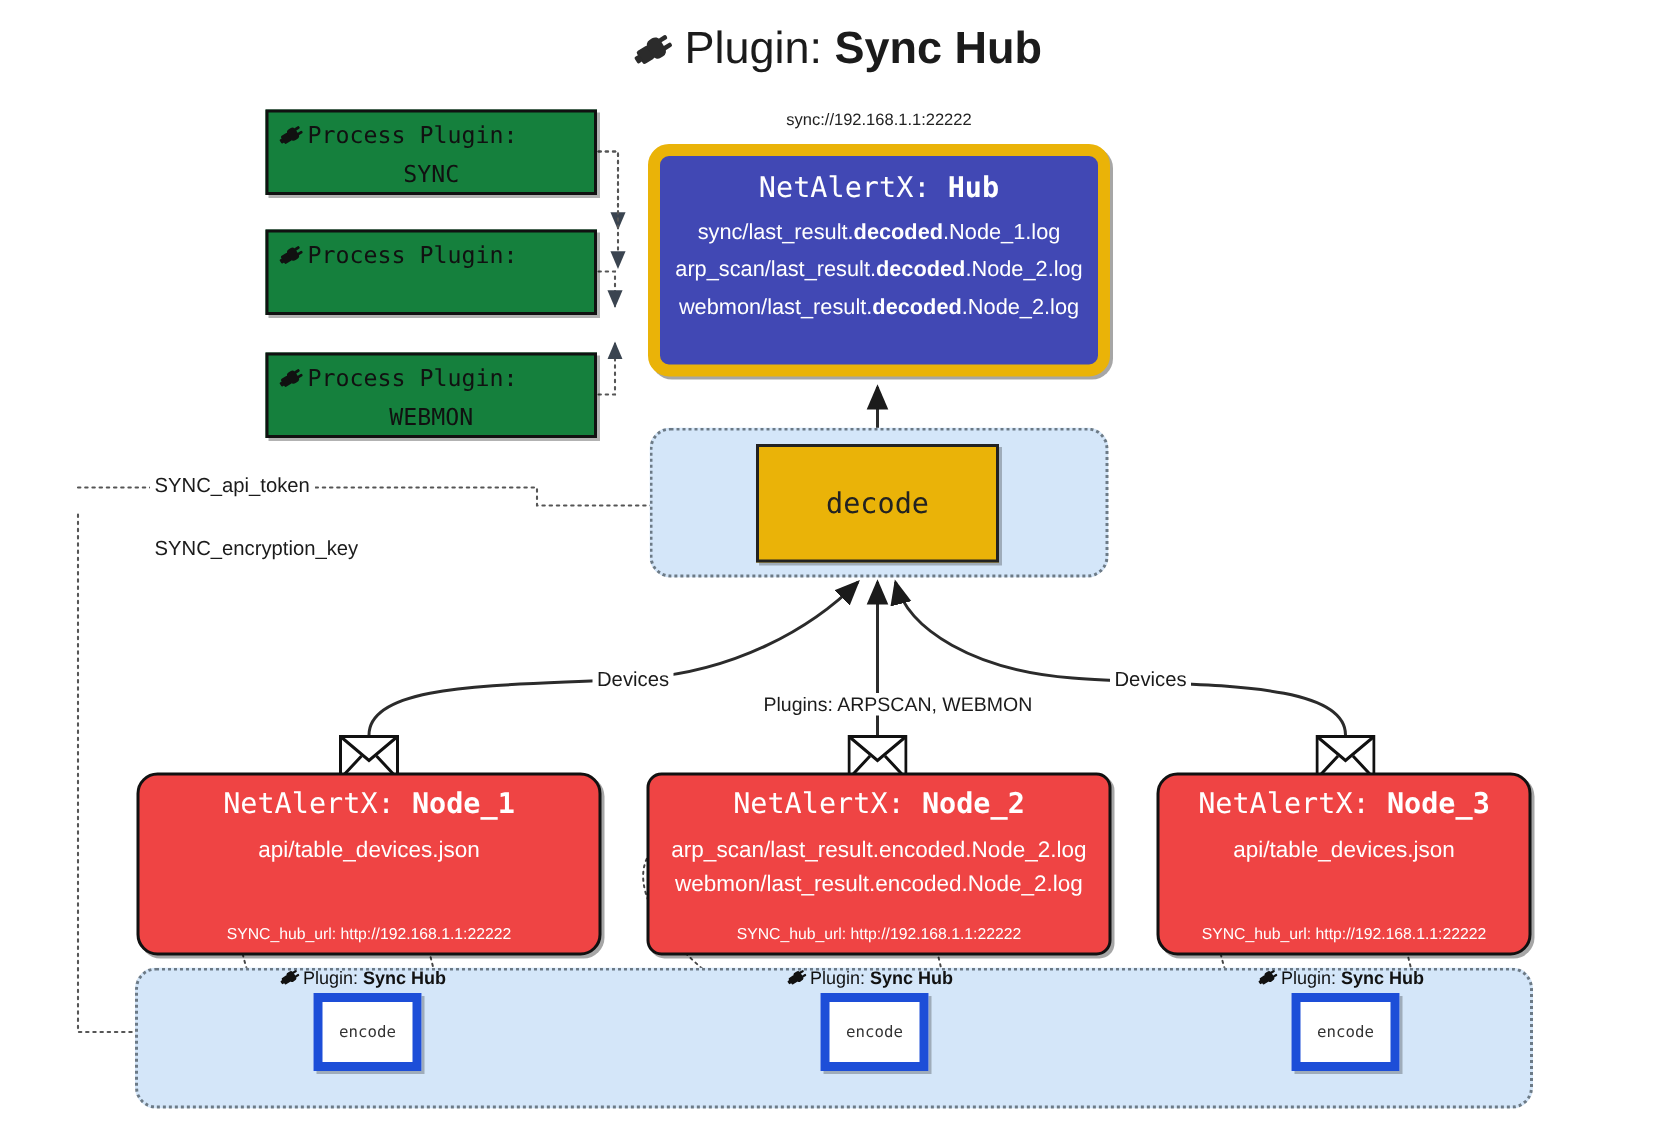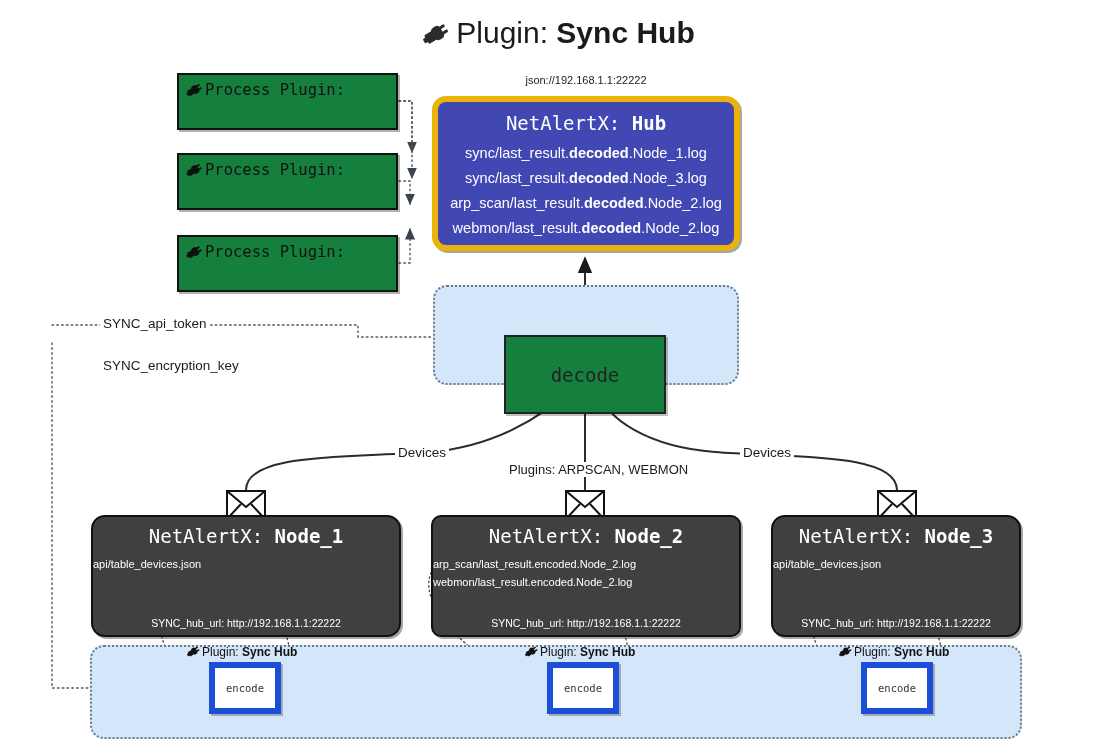--- a/index.html
+++ b/index.html
@@ -45,21 +45,21 @@
     left: 432px; top: 74px; width: 308px;
     text-align: center;
     font-size: 11px;
     color: #222;
   }
   #hub-box {
     position: absolute;
     left: 432px; top: 96px;
     width: 308px; height: 155px;
     background: #4148b4;
-    border: 6px solid #eab308;
+    border: 8px solid #eab308;
     border-radius: 14px;
     box-shadow: 2px 2px 0 rgba(0,0,0,0.35);
     color: #ffffff;
     padding-top: 10px;
   }
   #hub-title {
     text-align: center;
     font-family: "DejaVu Sans Mono", monospace;
     font-size: 19px;
     margin-bottom: 7px;
@@ -98,63 +98,62 @@
     left: 433px; top: 285px;
     width: 306px; height: 100px;
     background: #d4e6f9;
     border: 2px dotted #6c7a86;
     border-radius: 14px;
   }
   #decode-box {
     position: absolute;
     left: 504px; top: 296px;
     width: 162px; height: 79px;
-    background: #15803d;
+    background: #eab308;
     border: 2px solid #222;
     box-shadow: 2px 2px 0 rgba(0,0,0,0.25);
     display: flex; align-items: center; justify-content: center;
     font-family: "DejaVu Sans Mono", monospace;
     font-size: 19px;
     color: #222;
-    margin-top: 39px;
   }
 
   
   .edge-label {
     position: absolute;
     background: #ffffff;
     font-size: 13.5px;
     color: #1b1b1b;
     white-space: nowrap;
     padding: 0 3px;
   }
   .edge-label.small { font-size: 13px; }
 
   
   .node-box {
     position: absolute;
     top: 515px;
     height: 122px;
-    background: #404040;
+    background: #ef4444;
     border: 2px solid #111;
     border-radius: 14px;
     box-shadow: 2px 2px 0 rgba(0,0,0,0.35);
     color: #ffffff;
   }
   .node-title {
     text-align: center;
     font-family: "DejaVu Sans Mono", monospace;
     font-size: 19px;
     margin-top: 8px;
     white-space: nowrap;
   }
   .node-title .b { font-weight: bold; }
   .node-line {
-    text-align: left;
-    font-size: 11px;
+    text-align: center;
+    font-size: 15px;
     margin-top: 11px;
     white-space: nowrap;
   }
   .node-foot {
     position: absolute;
     left: 0; bottom: 6px; width: 100%;
     text-align: center;
     font-size: 10.5px;
     white-space: nowrap;
   }
@@ -259,32 +258,29 @@
           <rect x="11" y="5.5" width="10" height="14" rx="4" fill="#2b2b2b"></rect>
           <rect x="20" y="8" width="6" height="3" rx="1.2" fill="#2b2b2b"></rect>
           <rect x="20" y="14" width="6" height="3" rx="1.2" fill="#2b2b2b"></rect>
           <rect x="0" y="10" width="4" height="5" rx="1" fill="#2b2b2b"></rect>
         </g>
       </svg>
     </span><span class="t-light">Plugin:</span>
     <span class="t-bold">Sync Hub</span>
   </div>
 
-  <div id="hub-url">json://192.168.1.1:22222</div>
+  <div id="hub-url">sync://192.168.1.1:22222</div>
 
   <div id="hub-box">
     <div id="hub-title">
       <span>NetAlertX:</span>
       <span class="b">Hub</span>
     </div>
     <div class="hub-line">
       <span>sync/last_result.</span><b>decoded</b><span>.Node_1.log</span>
-    </div>
-    <div class="hub-line">
-      <span>sync/last_result.</span><b>decoded</b><span>.Node_3.log</span>
     </div>
     <div class="hub-line">
       <span>arp_scan/last_result.</span><b>decoded</b><span>.Node_2.log</span>
     </div>
     <div class="hub-line">
       <span>webmon/last_result.</span><b>decoded</b><span>.Node_2.log</span>
     </div>
   </div>
 
   <div class="pp-box" style="left:177px; top:73px;">
@@ -292,20 +288,21 @@
       <svg width="20" height="16" viewBox="0 0 30 26" style="vertical-align:-3px">
         <g transform="rotate(-32 15 13)">
           <rect x="3" y="7.5" width="9" height="10" rx="1.6" fill="#111"></rect>
           <rect x="11" y="5.5" width="10" height="14" rx="4" fill="#111"></rect>
           <rect x="20" y="8" width="6" height="3" rx="1.2" fill="#111"></rect>
           <rect x="20" y="14" width="6" height="3" rx="1.2" fill="#111"></rect>
           <rect x="0" y="10" width="4" height="5" rx="1" fill="#111"></rect>
         </g>
       </svg><span>Process Plugin:</span>
     </span>
+    <span class="l2">SYNC</span>
   </div>
 
   <div class="pp-box" style="left:177px; top:153px;">
     <span class="l1">
       <svg width="20" height="16" viewBox="0 0 30 26" style="vertical-align:-3px">
         <g transform="rotate(-32 15 13)">
           <rect x="3" y="7.5" width="9" height="10" rx="1.6" fill="#111"></rect>
           <rect x="11" y="5.5" width="10" height="14" rx="4" fill="#111"></rect>
           <rect x="20" y="8" width="6" height="3" rx="1.2" fill="#111"></rect>
           <rect x="20" y="14" width="6" height="3" rx="1.2" fill="#111"></rect>
@@ -320,20 +317,21 @@
       <svg width="20" height="16" viewBox="0 0 30 26" style="vertical-align:-3px">
         <g transform="rotate(-32 15 13)">
           <rect x="3" y="7.5" width="9" height="10" rx="1.6" fill="#111"></rect>
           <rect x="11" y="5.5" width="10" height="14" rx="4" fill="#111"></rect>
           <rect x="20" y="8" width="6" height="3" rx="1.2" fill="#111"></rect>
           <rect x="20" y="14" width="6" height="3" rx="1.2" fill="#111"></rect>
           <rect x="0" y="10" width="4" height="5" rx="1" fill="#111"></rect>
         </g>
       </svg><span>Process Plugin:</span>
     </span>
+    <span class="l2">WEBMON</span>
   </div>
 
   <div id="decode-band"></div>
   <div id="decode-box">decode</div>
 
   <div class="edge-label" style="left:100px; top:316px;">SYNC_api_token</div>
   <div class="edge-label" style="left:80px; top:358px;margin-left:20px;">SYNC_encryption_key</div>
 
   <div class="edge-label" style="left:395px; top:445px;">Devices</div>
   <div class="edge-label" style="left:740px; top:445px;">Devices</div>

